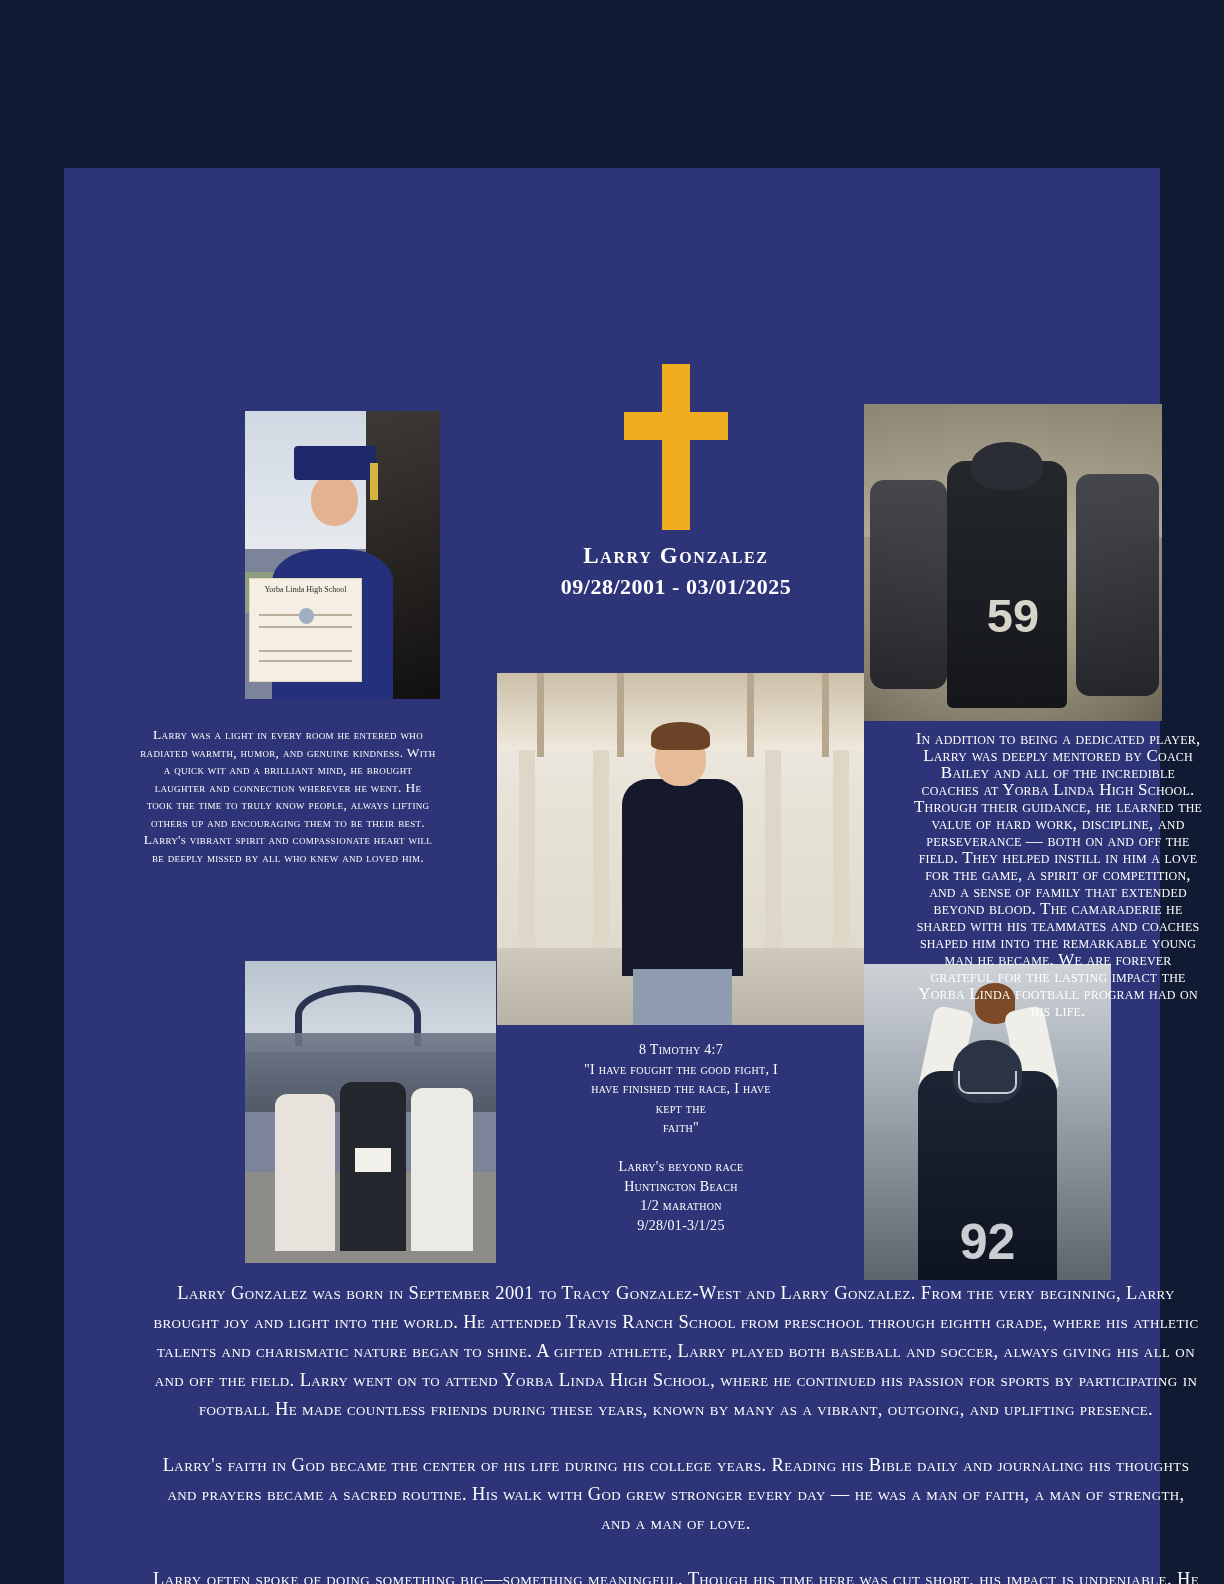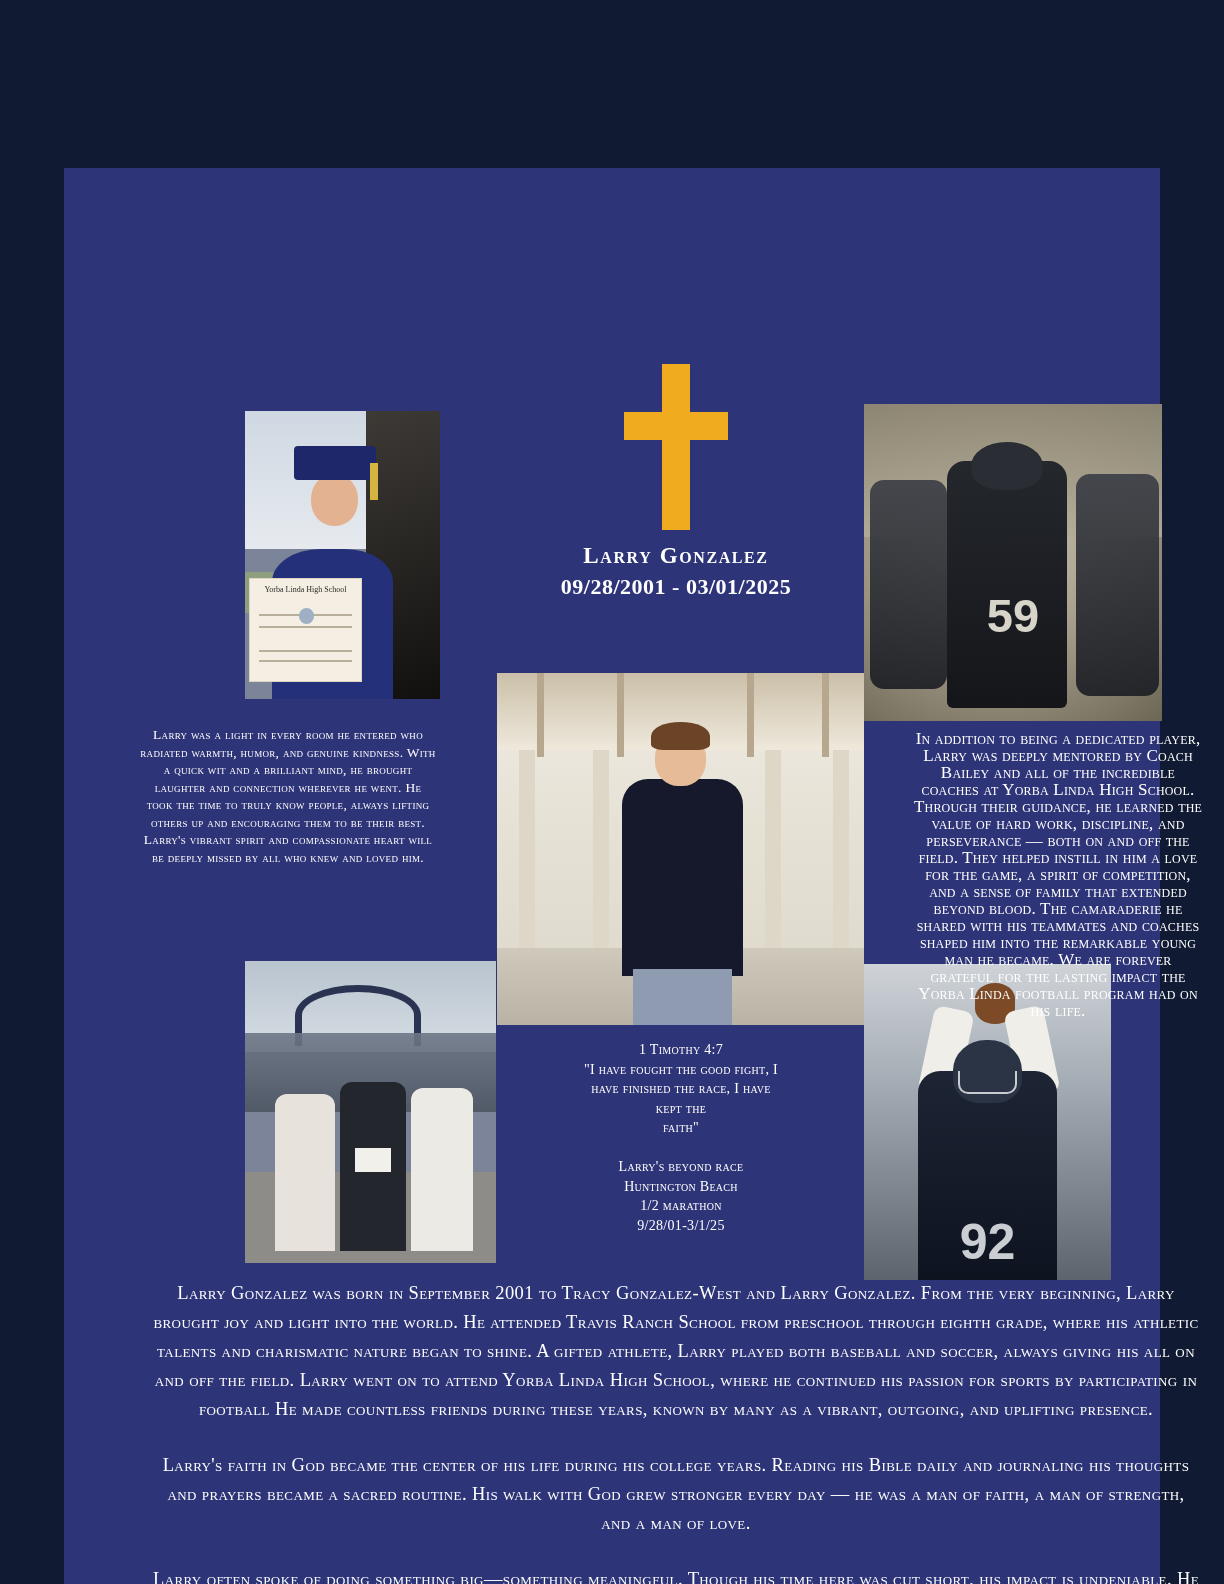--- a/index.html
+++ b/index.html
@@ -425,21 +425,21 @@
         <div class="facemask"></div>
         <div class="num2">92</div>
       </div>
     </div>
 
     <div class="smallcaps-text" id="text-left">Larry was a light in every room he entered who radiated warmth, humor, and genuine kindness. With a quick wit and a brilliant mind, he brought laughter and connection wherever he went. He took the time to truly know people, always lifting others up and encouraging them to be their best. Larry's vibrant spirit and compassionate heart will be deeply missed by all who knew and loved him.</div>
 
     <div class="smallcaps-text" id="text-right">In addition to being a dedicated player, Larry was deeply mentored by Coach Bailey and all of the incredible coaches at Yorba Linda High School. Through their guidance, he learned the value of hard work, discipline, and perseverance — both on and off the field. They helped instill in him a love for the game, a spirit of competition, and a sense of family that extended beyond blood. The camaraderie he shared with his teammates and coaches shaped him into the remarkable young man he became. We are forever grateful for the lasting impact the Yorba Linda football program had on his life.</div>
 
     <div class="smallcaps-text" id="verse-block">
-      <div>1 Timothy 4:7</div>
+      <div>8 Timothy 4:7</div>
       <div>"I have fought the good fight, I</div>
       <div>have finished the race, I have</div>
       <div>kept the</div>
       <div>faith"</div>
     </div>
 
     <div class="smallcaps-text" id="race-block">
       <div>Larry's beyond race</div>
       <div>Huntington Beach</div>
       <div>1/2 marathon</div>

